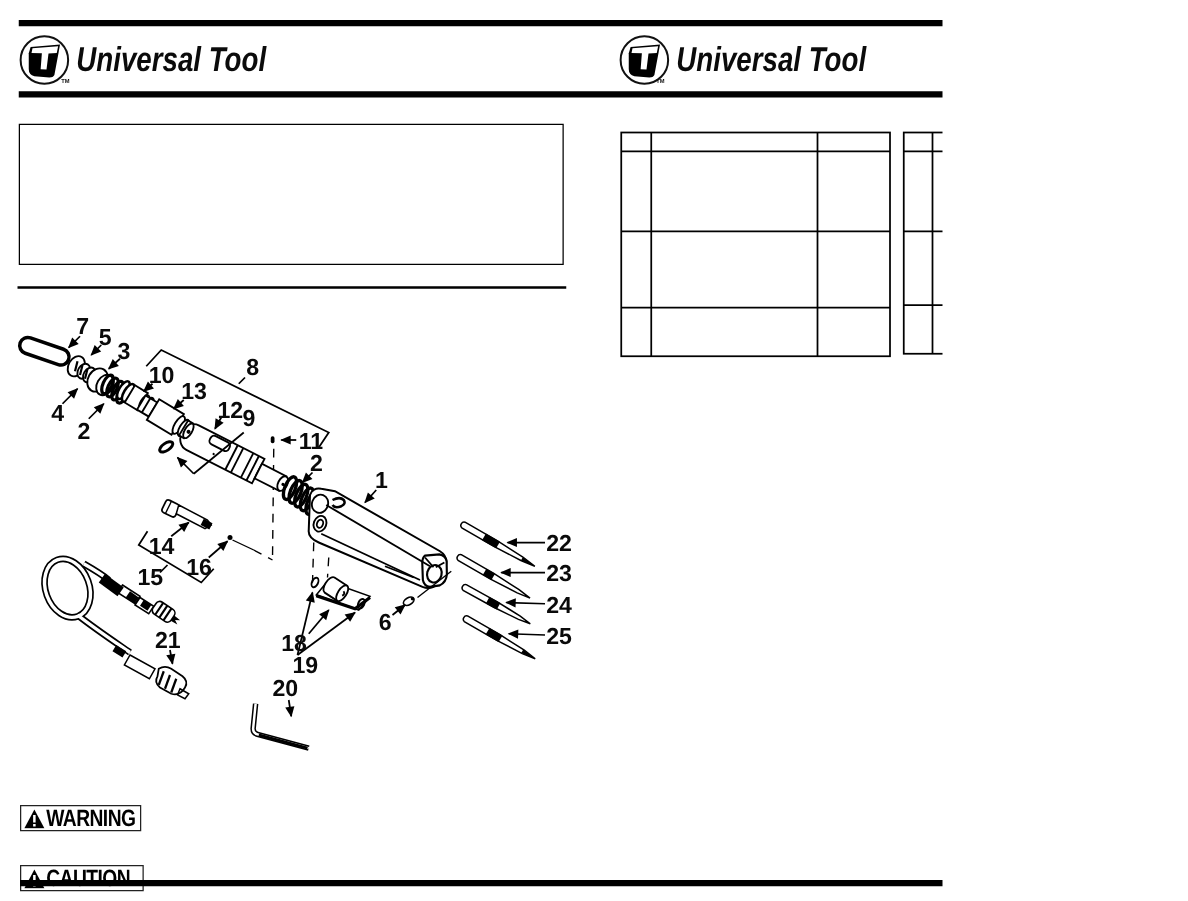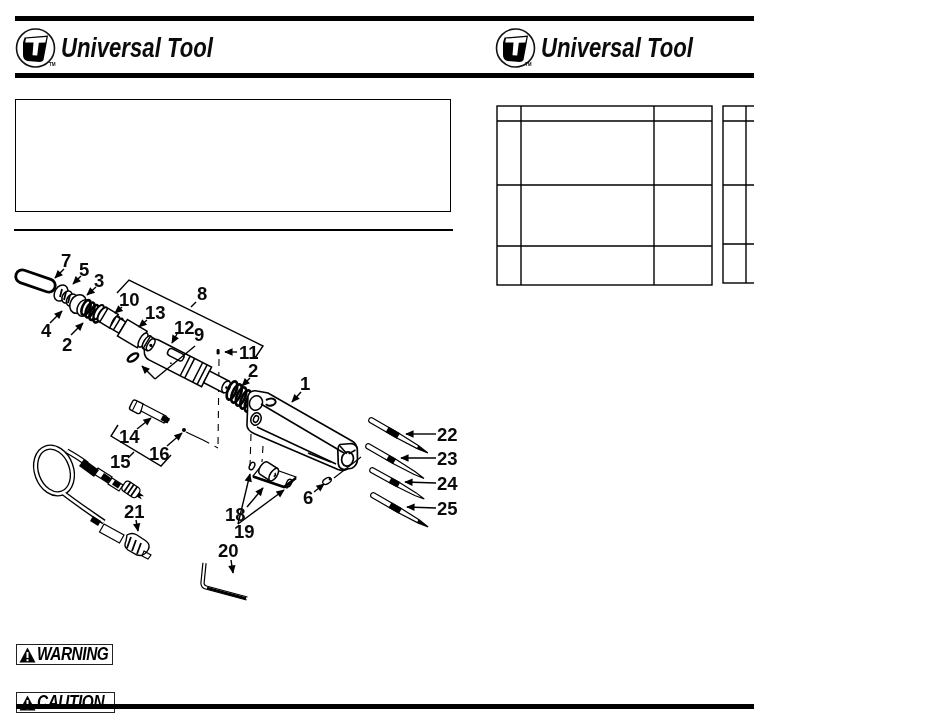--- a/index.html
+++ b/index.html
@@ -4,21 +4,21 @@
 <style>
   html,body{margin:0;padding:0;background:#ffffff;}
   #page{position:relative;width:754px;height:721px;background:#ffffff;overflow:hidden;
         font-family:"Liberation Sans",sans-serif;}
   .abs{position:absolute;}
   .bar{position:absolute;background:#000;}
   .hdrtext{position:absolute;font-weight:bold;font-style:italic;font-size:27.5px;color:#0b0b0b;
            transform:scale(0.806,1);transform-origin:left top;white-space:nowrap;letter-spacing:0px;}
   .box{position:absolute;border:1.6px solid #000;background:#fff;}
   .warn{position:absolute;border:1.5px solid #222;background:#fff;display:flex;align-items:center;
-        font-weight:bold;color:#000;font-style:italic;}
+        font-weight:bold;color:#000;}
   .warn svg{flex:0 0 auto;}
   .warn .wtxt{font-size:17.5px;letter-spacing:-0.5px;transform:scale(0.88,1.08);transform-origin:left center;}
 </style>
 </head>
 <body>
 <div id="page">
 
   <div class="bar" style="left:15px;top:16px;width:920px;height:5px;"></div>
   <div class="bar" style="left:15px;top:73px;width:920px;height:5px;"></div>
 

